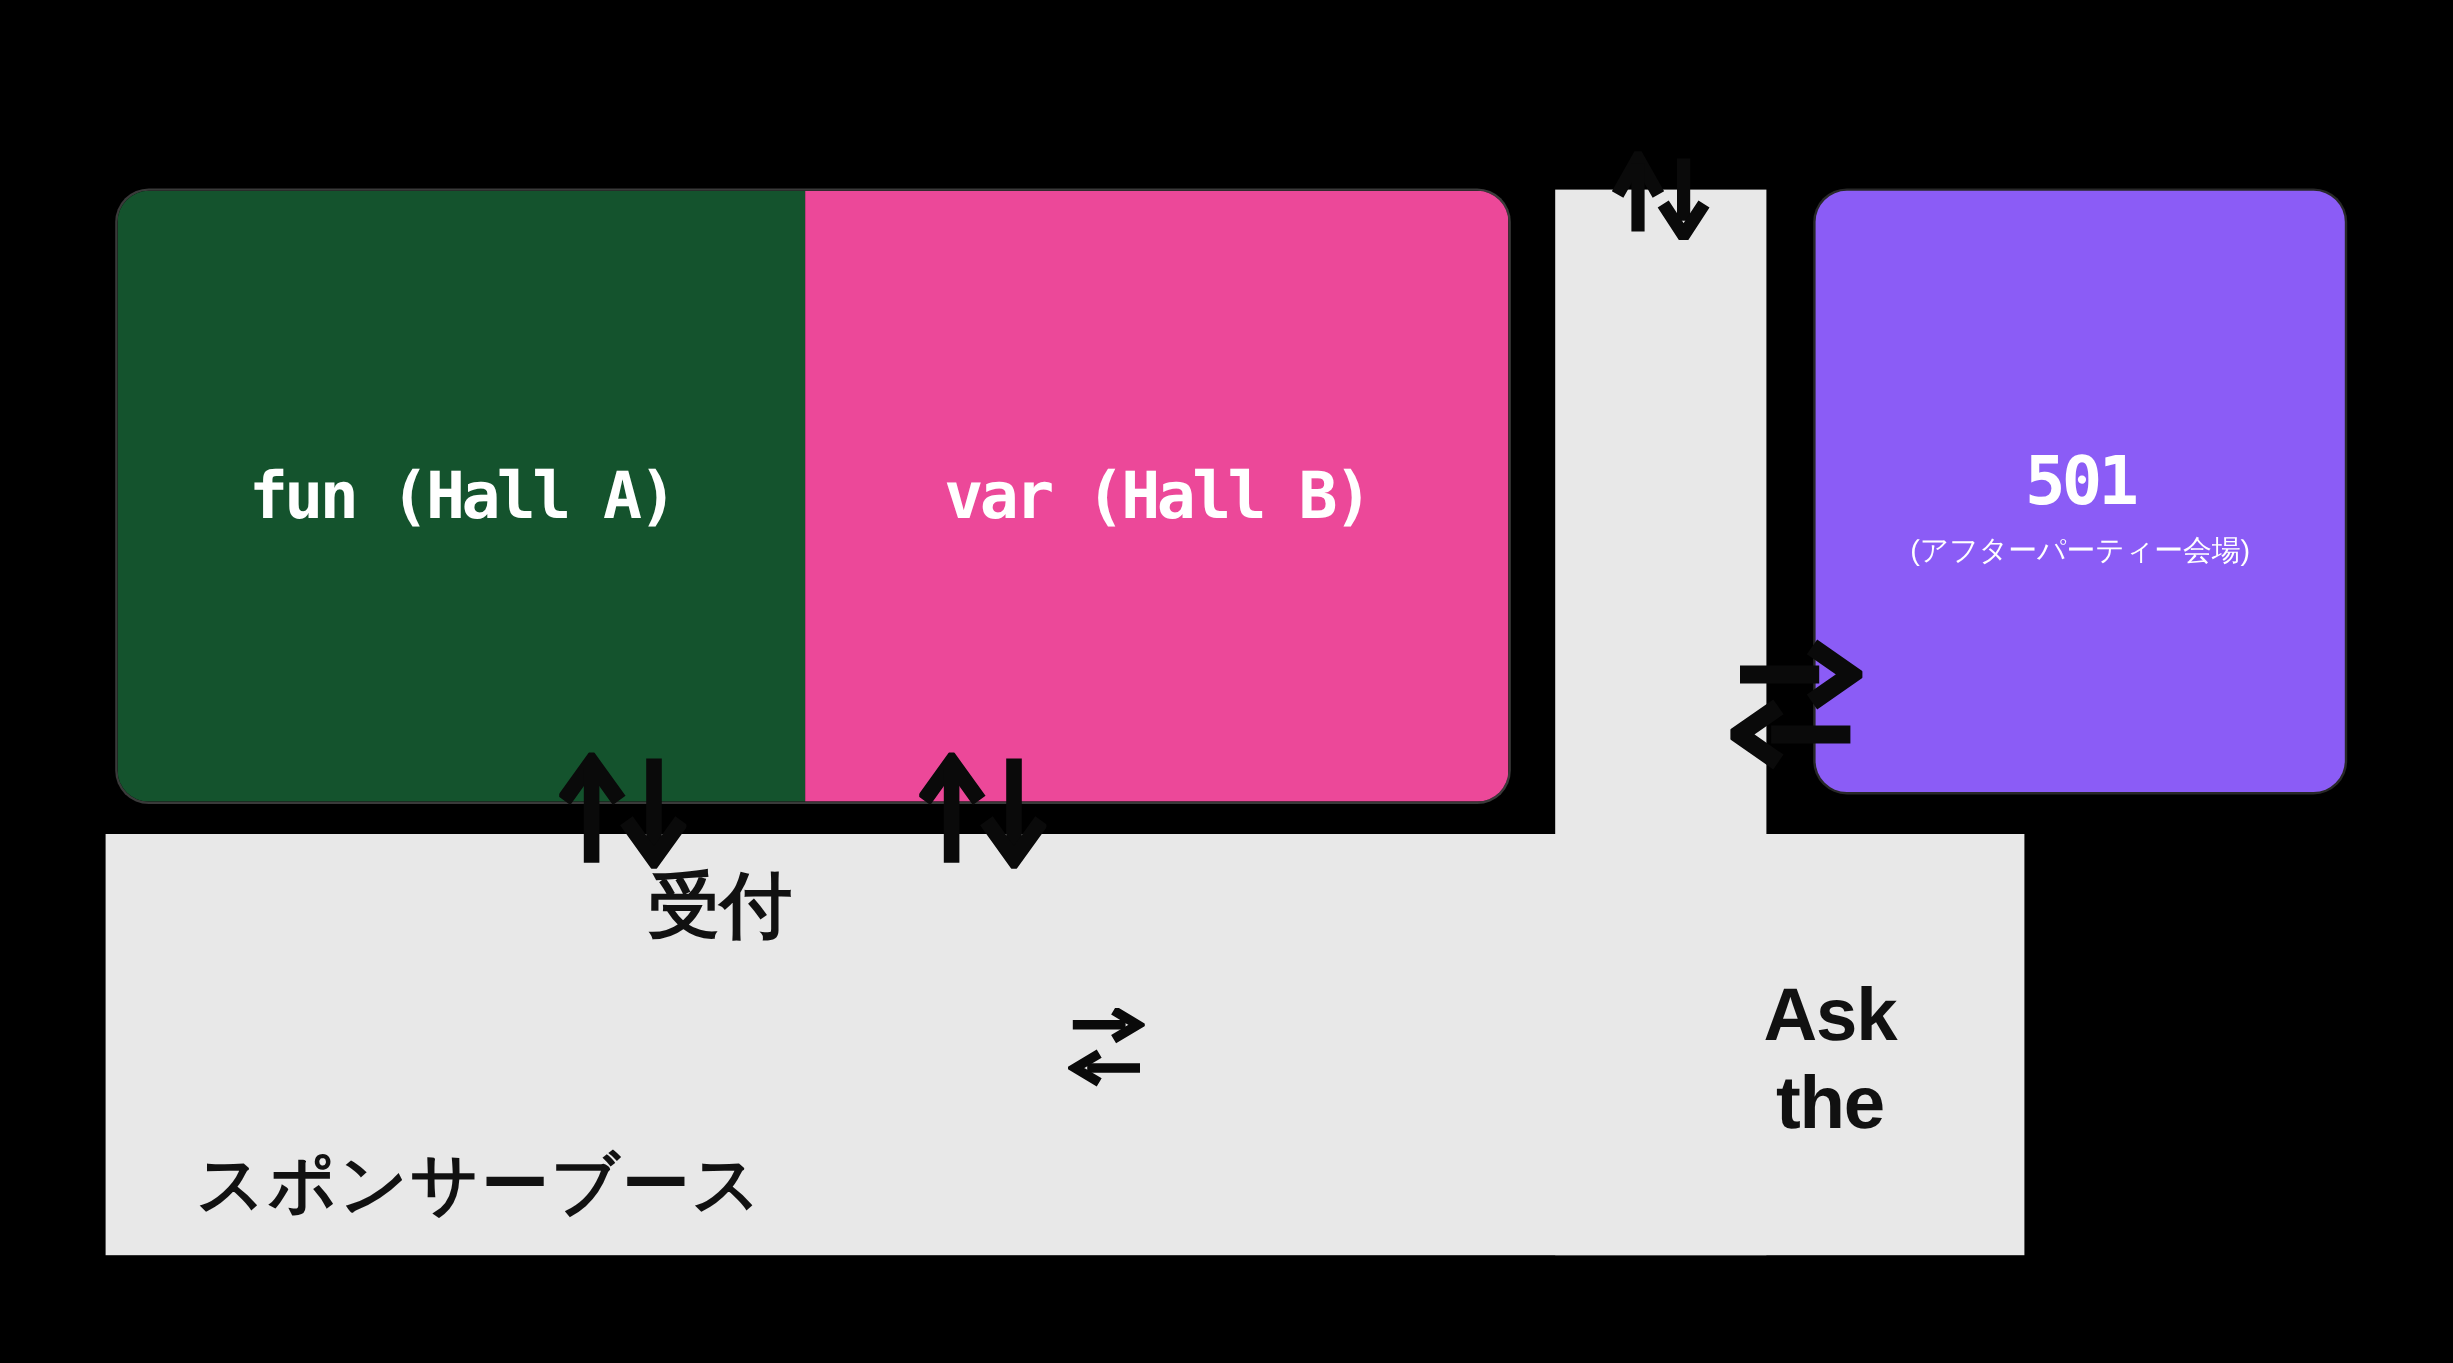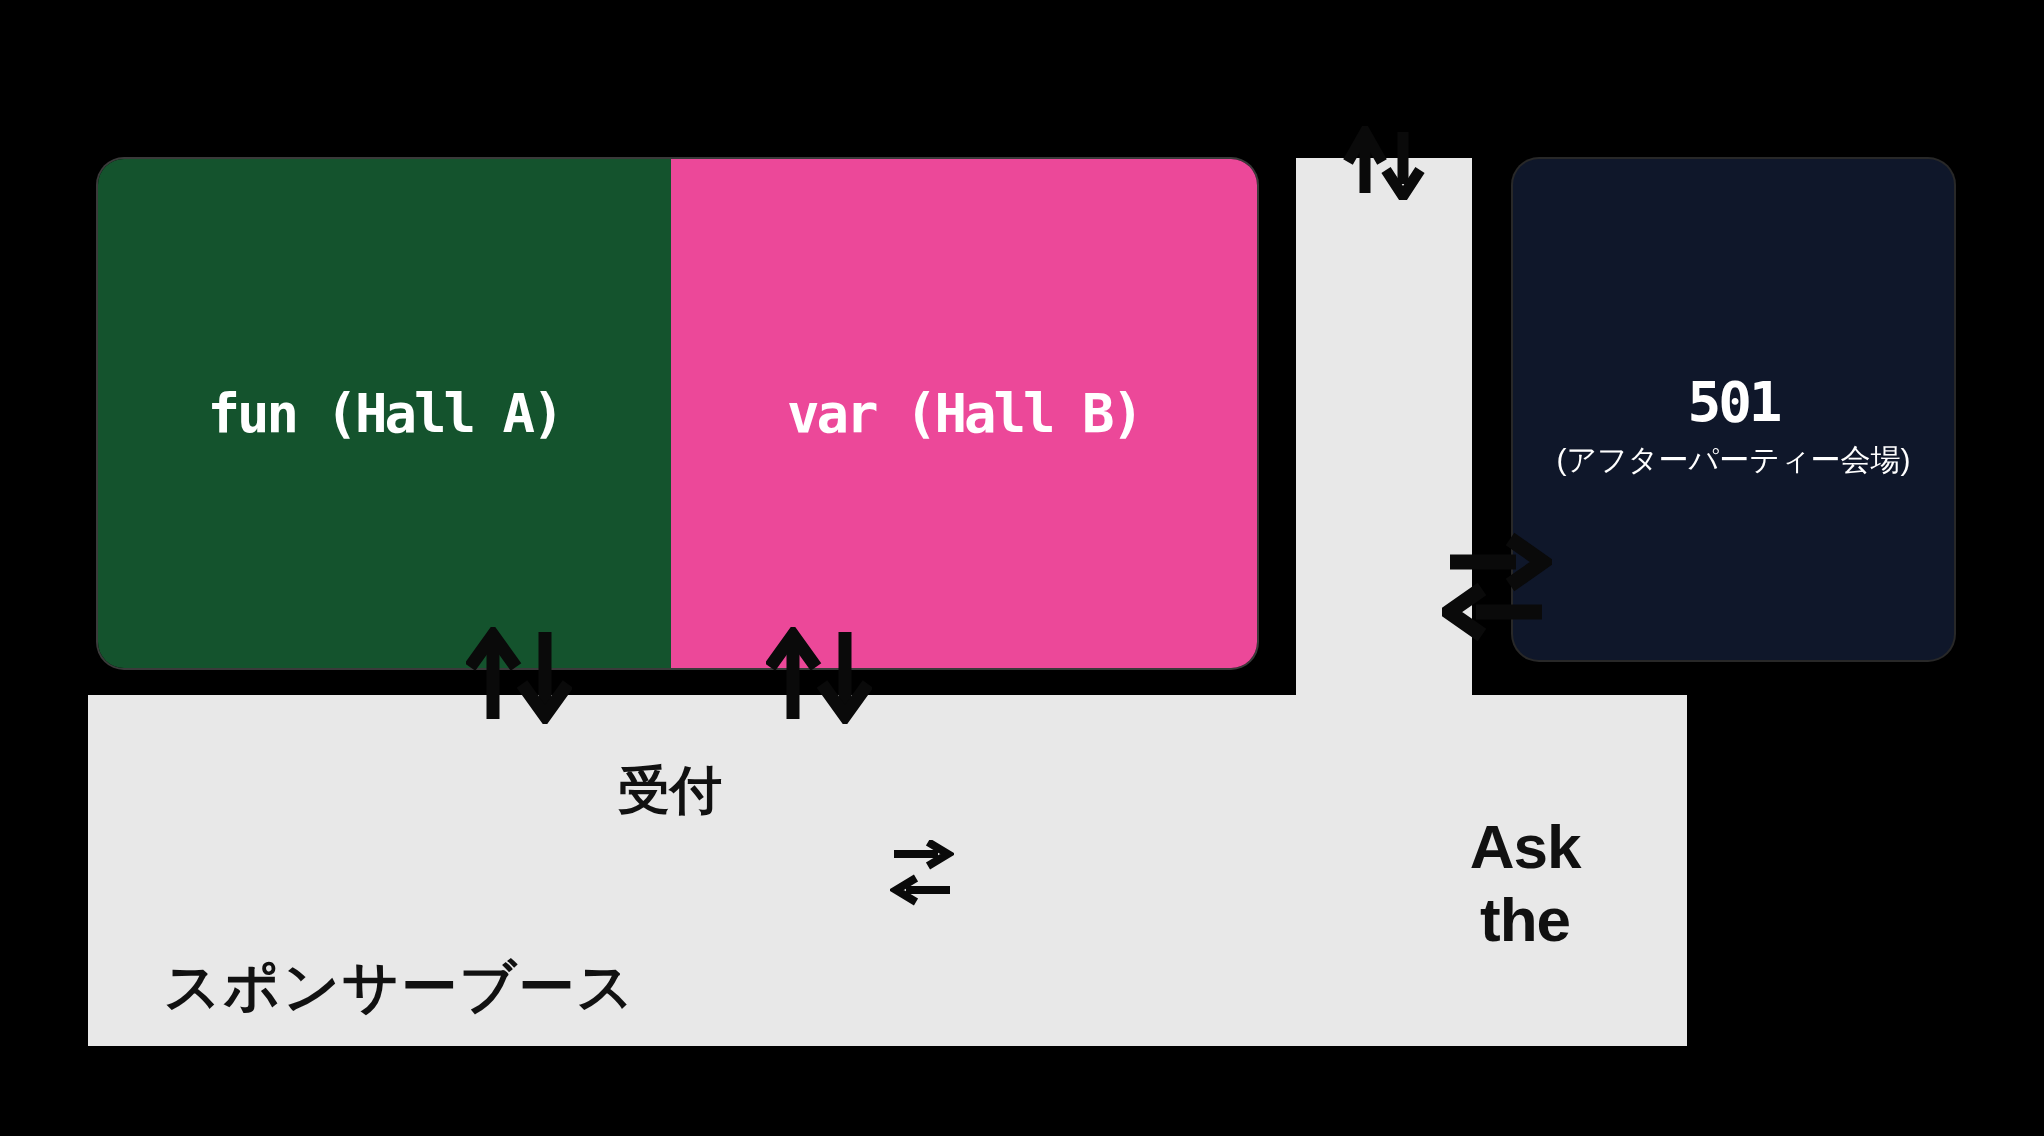--- a/index.html
+++ b/index.html
@@ -14,31 +14,31 @@
   
   #halls{position:absolute;left:98px;top:159px;width:1159px;height:509px;
          border-radius:26px;overflow:hidden;display:flex;
          box-shadow:0 0 0 2px rgba(115,115,115,0.5);}
   #hall-a{width:573px;background:#14532d;display:flex;align-items:center;justify-content:center;}
   #hall-b{flex:1;background:#ec4899;display:flex;align-items:center;justify-content:center;}
   .hall-label{color:#fff;font-family:"DejaVu Sans Mono",monospace;font-weight:bold;
               font-size:54px;letter-spacing:-3px;white-space:nowrap;}
 
   
-  #room-501{position:absolute;left:1513px;top:159px;width:441px;height:501px;background:#0f172a;
+  #room-501{position:absolute;left:1513px;top:159px;width:441px;height:501px;background:#8b5cf6;
             border-radius:26px;display:flex;flex-direction:column;align-items:center;
             justify-content:center;padding-top:30px;box-sizing:border-box;
             box-shadow:0 0 0 2px rgba(115,115,115,0.35);}
   #room-501 .num{color:#fff;font-family:"DejaVu Sans Mono",monospace;font-weight:bold;
                  font-size:56px;letter-spacing:-3px;line-height:64px;}
-  #room-501 .sub{color:#fff;font-size:30px;line-height:40px;margin-top:6px;white-space:nowrap;}
+  #room-501 .sub{color:#fff;font-size:24px;line-height:40px;margin-top:6px;white-space:nowrap;}
 
   
   .blk{position:absolute;color:#111;font-weight:bold;white-space:nowrap;}
-  #reception{left:540px;top:756px;width:260px;font-size:52px;text-align:center;}
+  #reception{left:540px;top:715px;width:260px;font-size:60px;text-align:left;}
   #sponsor{left:152px;top:950px;font-size:56px;letter-spacing:2px;margin-left:12px;}
   #ask{left:1340px;top:810px;width:370px;font-size:62px;line-height:73px;
        text-align:center;letter-spacing:-1px;}
 
   
   #esc-box{position:absolute;left:928px;top:825px;width:372px;height:92px;box-sizing:border-box;
            border:7px solid #111;border-left:none;display:flex;align-items:center;
            justify-content:center;}
   #esc-box .lbl{color:#111;font-weight:bold;font-size:42px;white-space:nowrap;padding-left:14px;}
 

